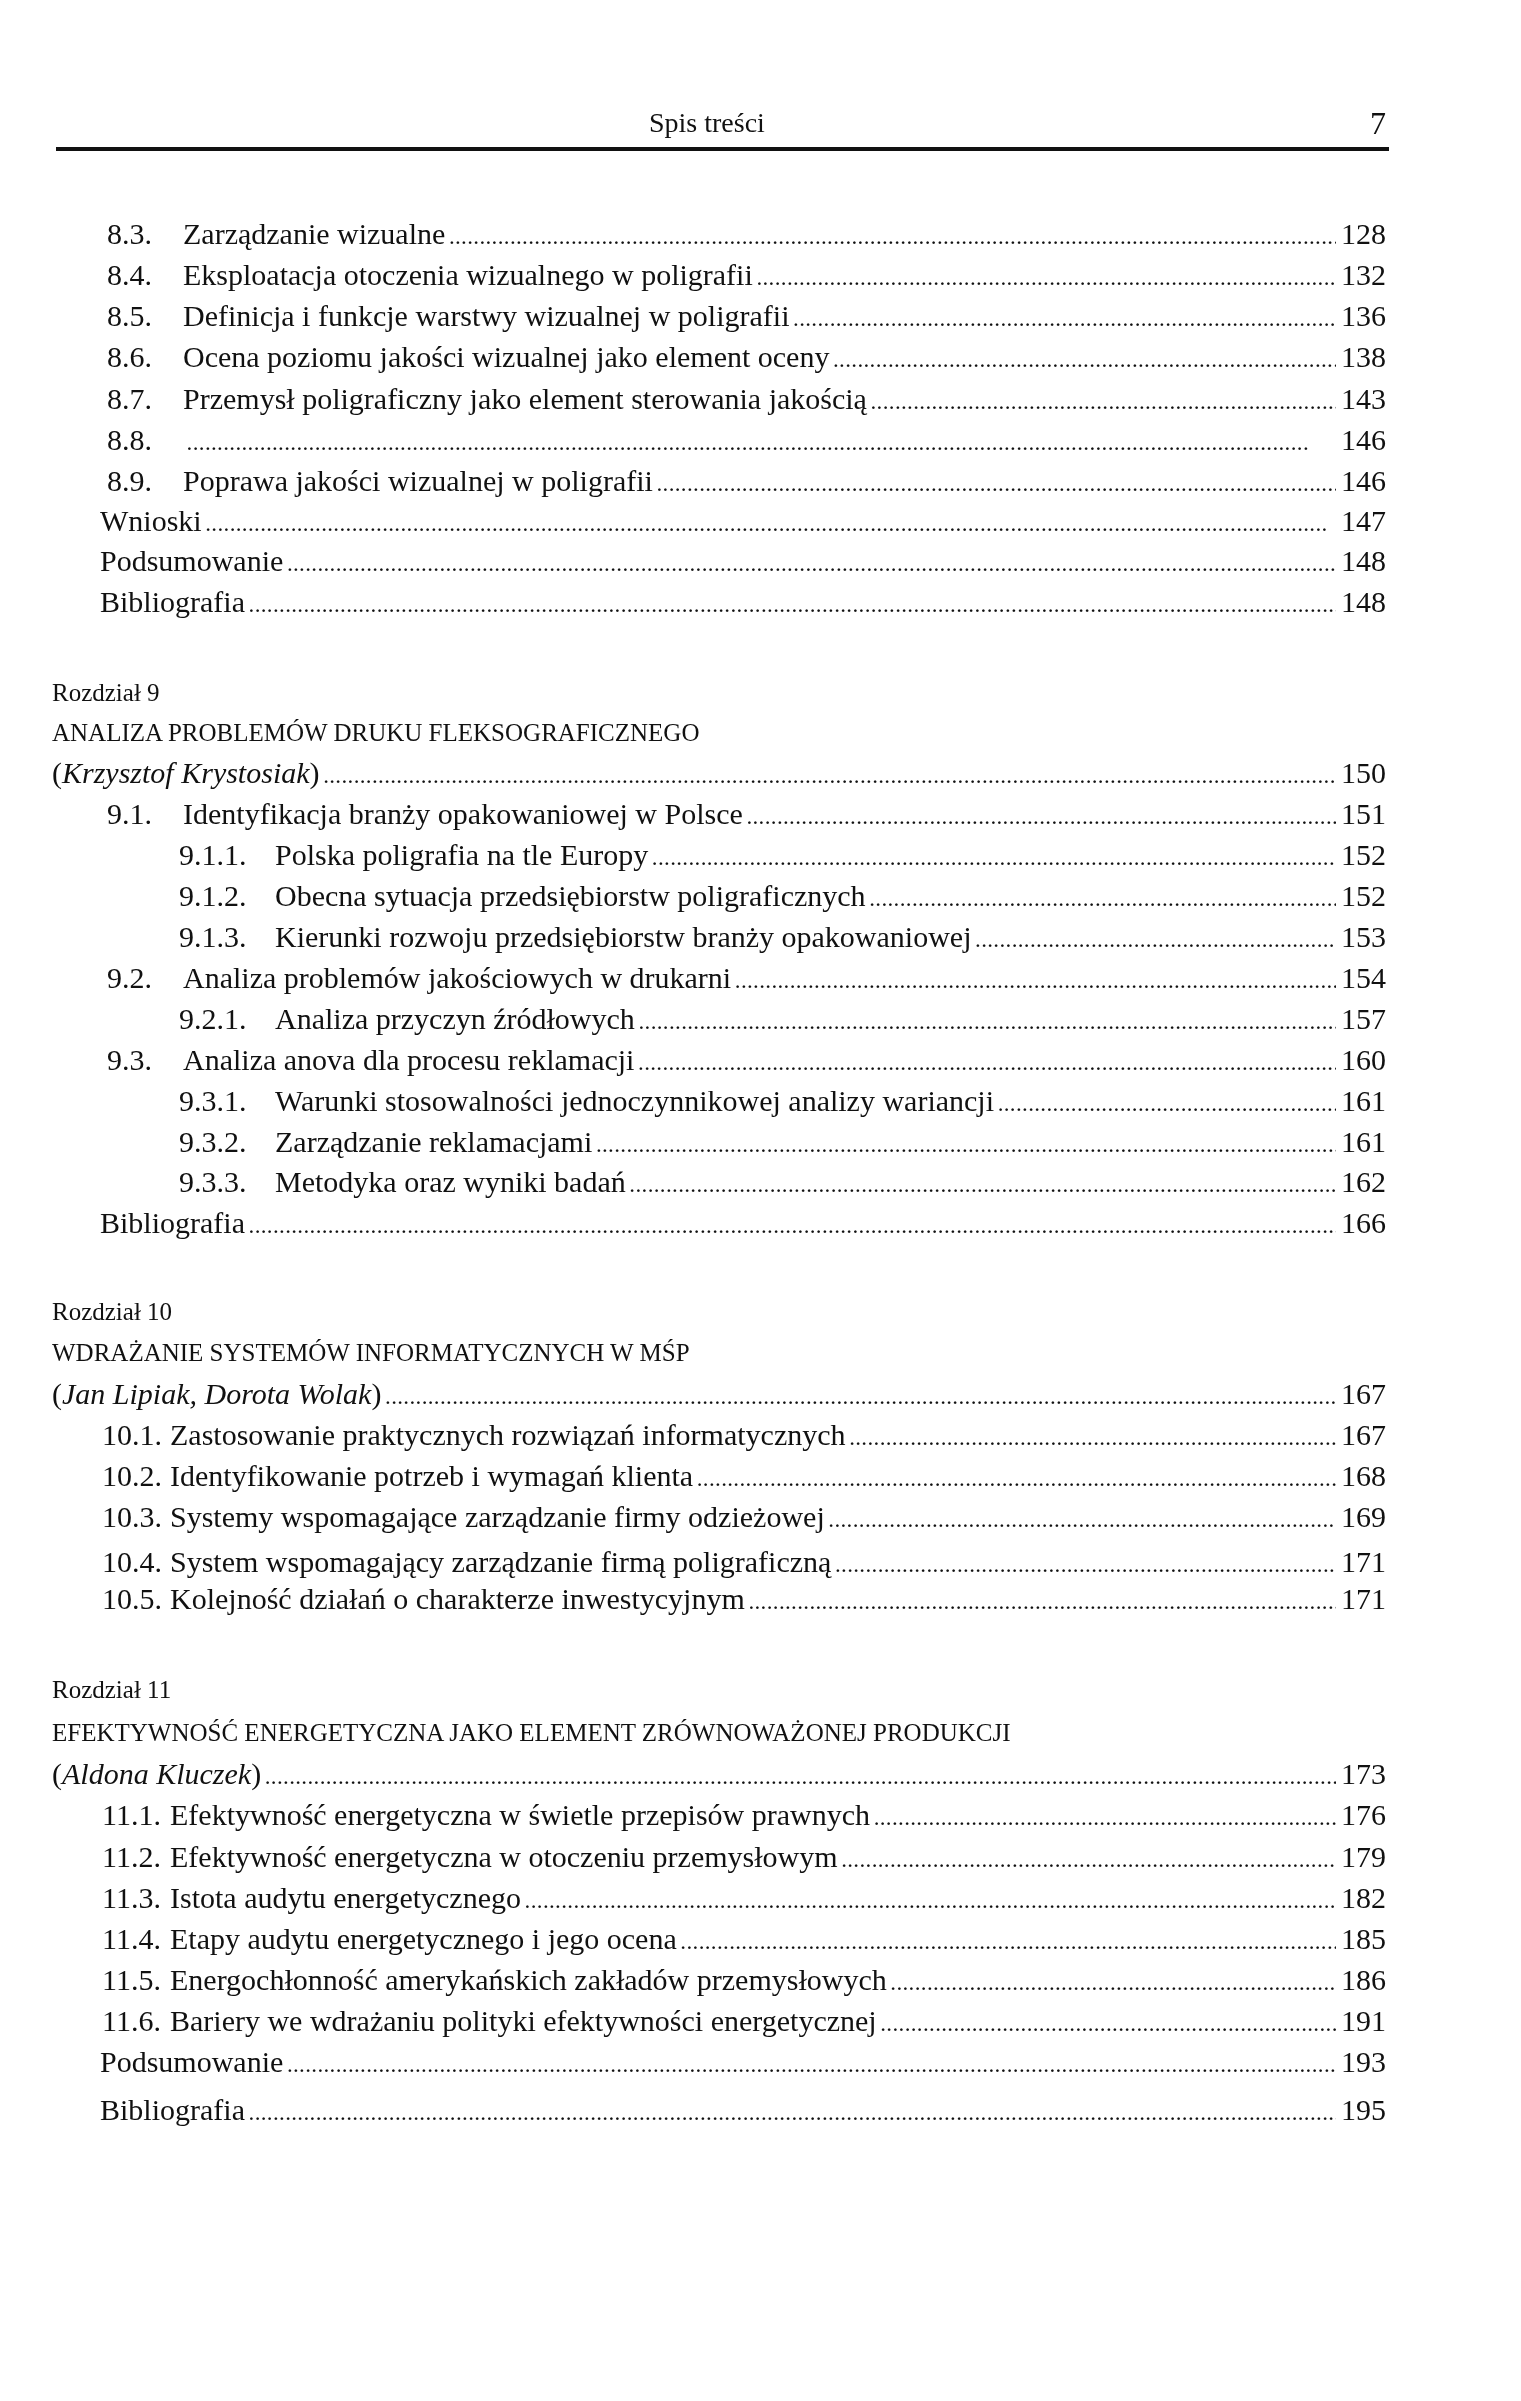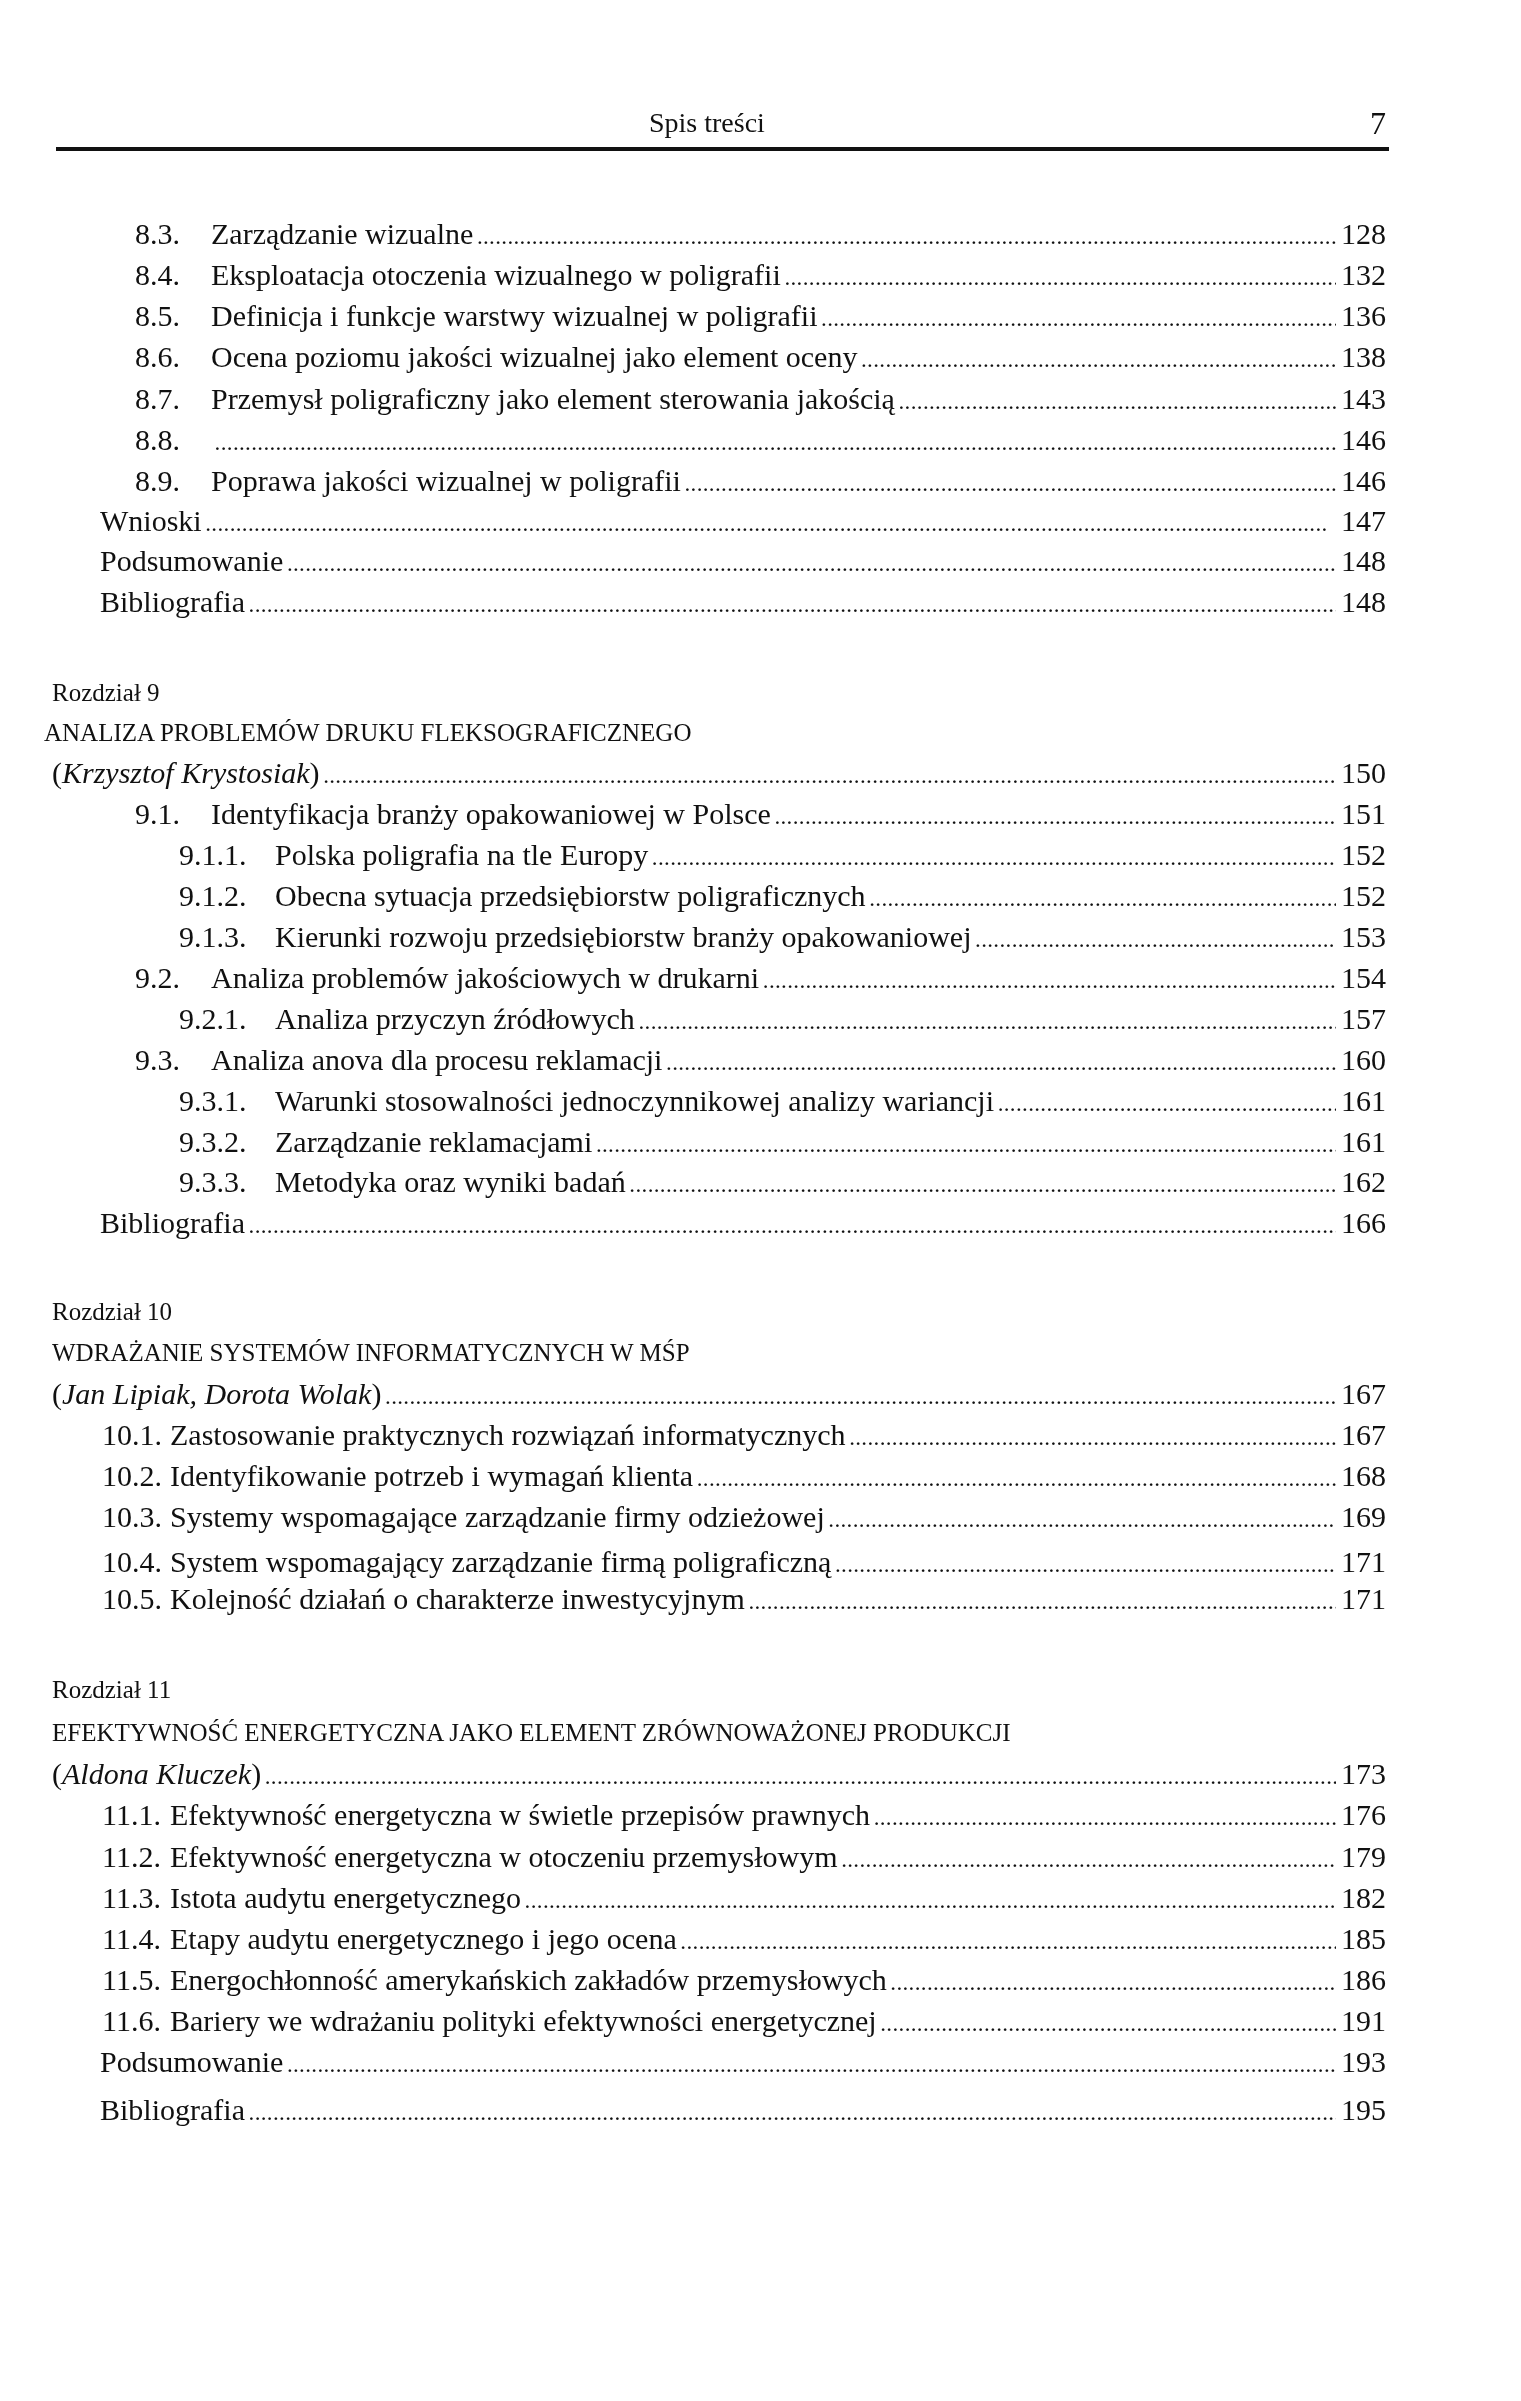--- a/index.html
+++ b/index.html
@@ -8,21 +8,21 @@
   .hdr-title{position:absolute;left:649px;top:105px;font-size:28px;line-height:36px;}
   .hdr-num{position:absolute;left:1370px;top:105px;font-size:32px;line-height:36px;}
   .hdr-rule{position:absolute;left:56px;top:147px;width:1333px;height:3.6px;background:#111;}
   .row{position:absolute;height:36px;line-height:36px;font-size:30px;display:flex;align-items:baseline;white-space:nowrap;}
   .row .num{display:inline-block;}
   .row .txt{display:inline-block;}
   .row .dots{flex:1;overflow:hidden;margin:0 5.4px 0 3.6px;letter-spacing:1.8px;font-size:23px;}
   .row .dots::before{content:". . . . . . . . . . . . . . . . . . . . . . . . . . . . . . . . . . . . . . . . . . . . . . . . . . . . . . . . . . . . . . . . . . . . . . . . . . . . . . . . . . . . . . . . . . . . . . . . . . . . . . . . . . . . . . . . . . . . . . . . . . . . . . . . . . . . . . . . . . . . . . . . . . . . . . . . . . . . . . . . . . . . . . . . . . . . . . . . . . . . . . . .";letter-spacing:-2.7px;}
   .row .pg{display:inline-block;text-align:left;min-width:48px;}
   .plain{position:absolute;font-size:25px;line-height:36px;white-space:nowrap;}
-  .r1 {left:107px;right:132px;margin-left:28px;}
+  .r1 {left:107px;right:132px;}
   .r1 .num{width:76px;}
   .r2 {left:179px;right:132px;}
   .r2 .num{width:96px;}
   .r0 {left:100px;right:132px;}
   .rc {left:52px;right:132px;}
   .r10{left:102px;right:132px;}
   .r10 .num{width:68px;}
   i{font-style:italic;}
 </style>
 </head>
@@ -83,21 +83,21 @@
     <span class="dots"></span>
     <span class="pg">148</span>
   </div>
 <div class="row r0" style="top:584px">
     <span class="txt">Bibliografia</span>
     <span class="dots"></span>
     <span class="pg">148</span>
   </div>
 
 <div class="plain" style="left:52px;top:675px">Rozdział 9</div>
-<div class="plain" style="left:44px;top:715px">ANALIZA PROBLEMÓW DRUKU FLEKSOGRAFICZNEGO</div>
+<div class="plain" style="left:52px;top:715px">ANALIZA PROBLEMÓW DRUKU FLEKSOGRAFICZNEGO</div>
 <div class="row rc" style="top:755px">
     <span class="txt">(<i>Krzysztof Krystosiak</i>)</span>
     <span class="dots"></span>
     <span class="pg">150</span>
   </div>
 <div class="row r1" style="top:796px">
     <span class="num">9.1.</span>
     <span class="txt">Identyfikacja branży opakowaniowej w Polsce</span>
     <span class="dots"></span>
     <span class="pg">151</span>

